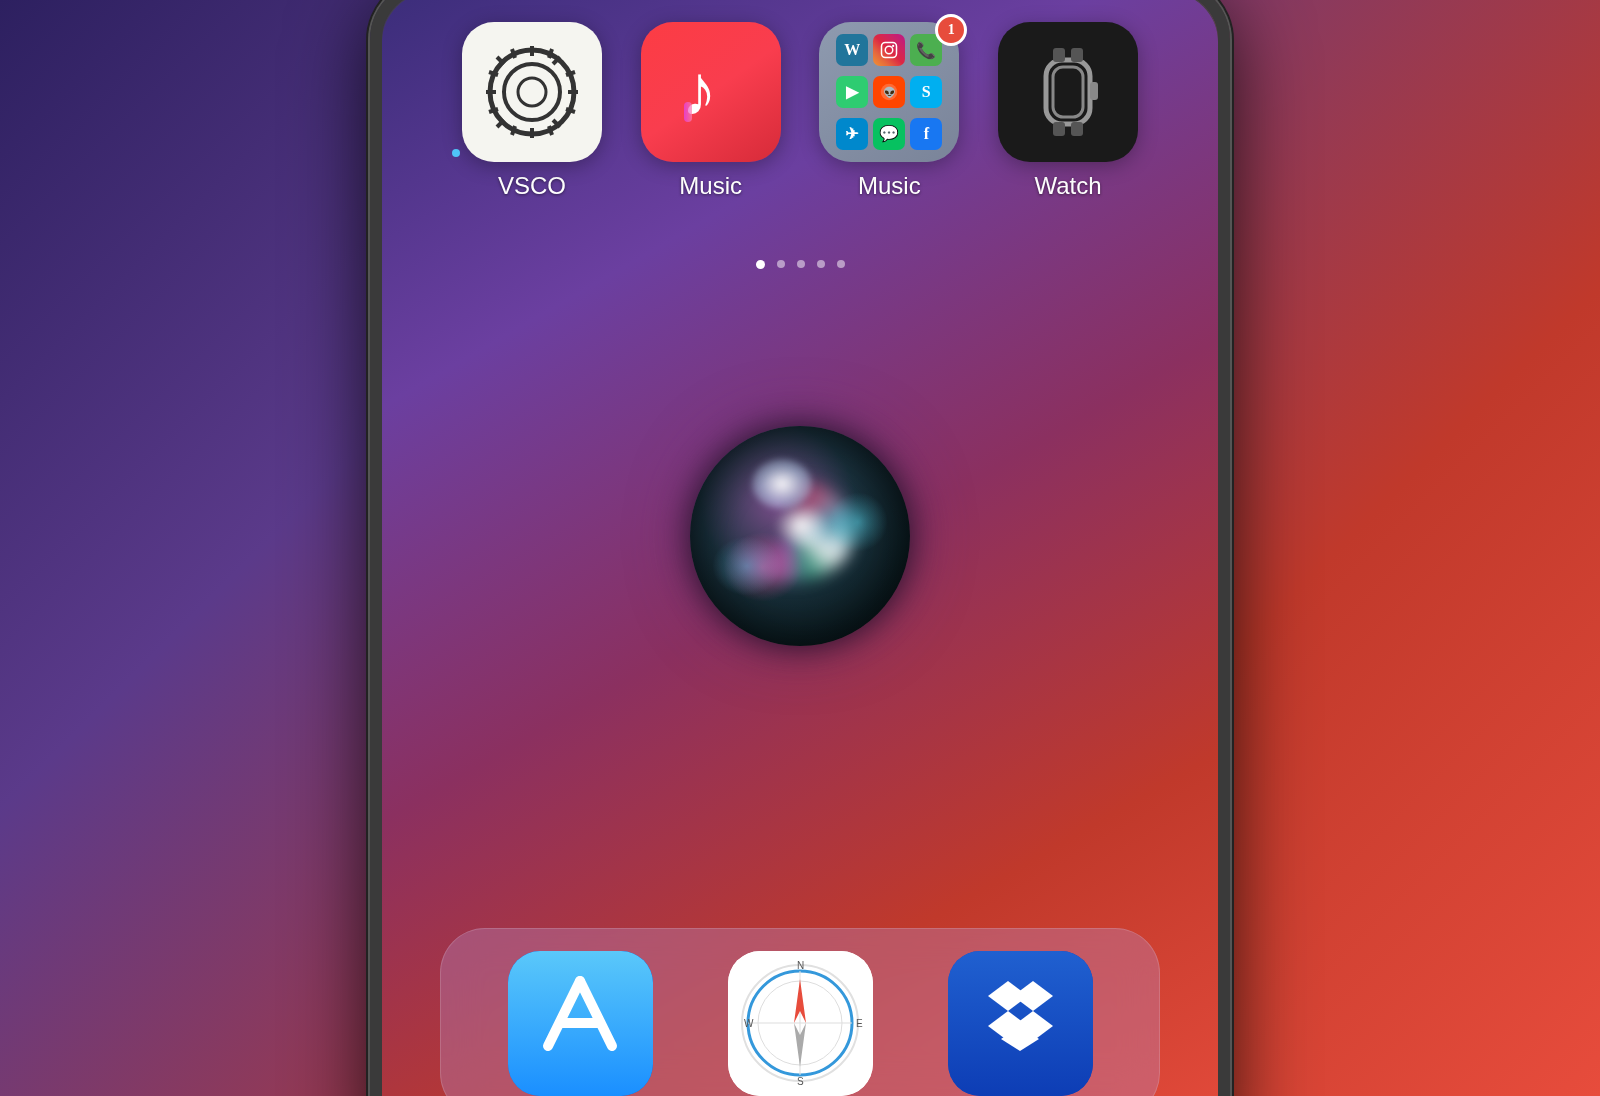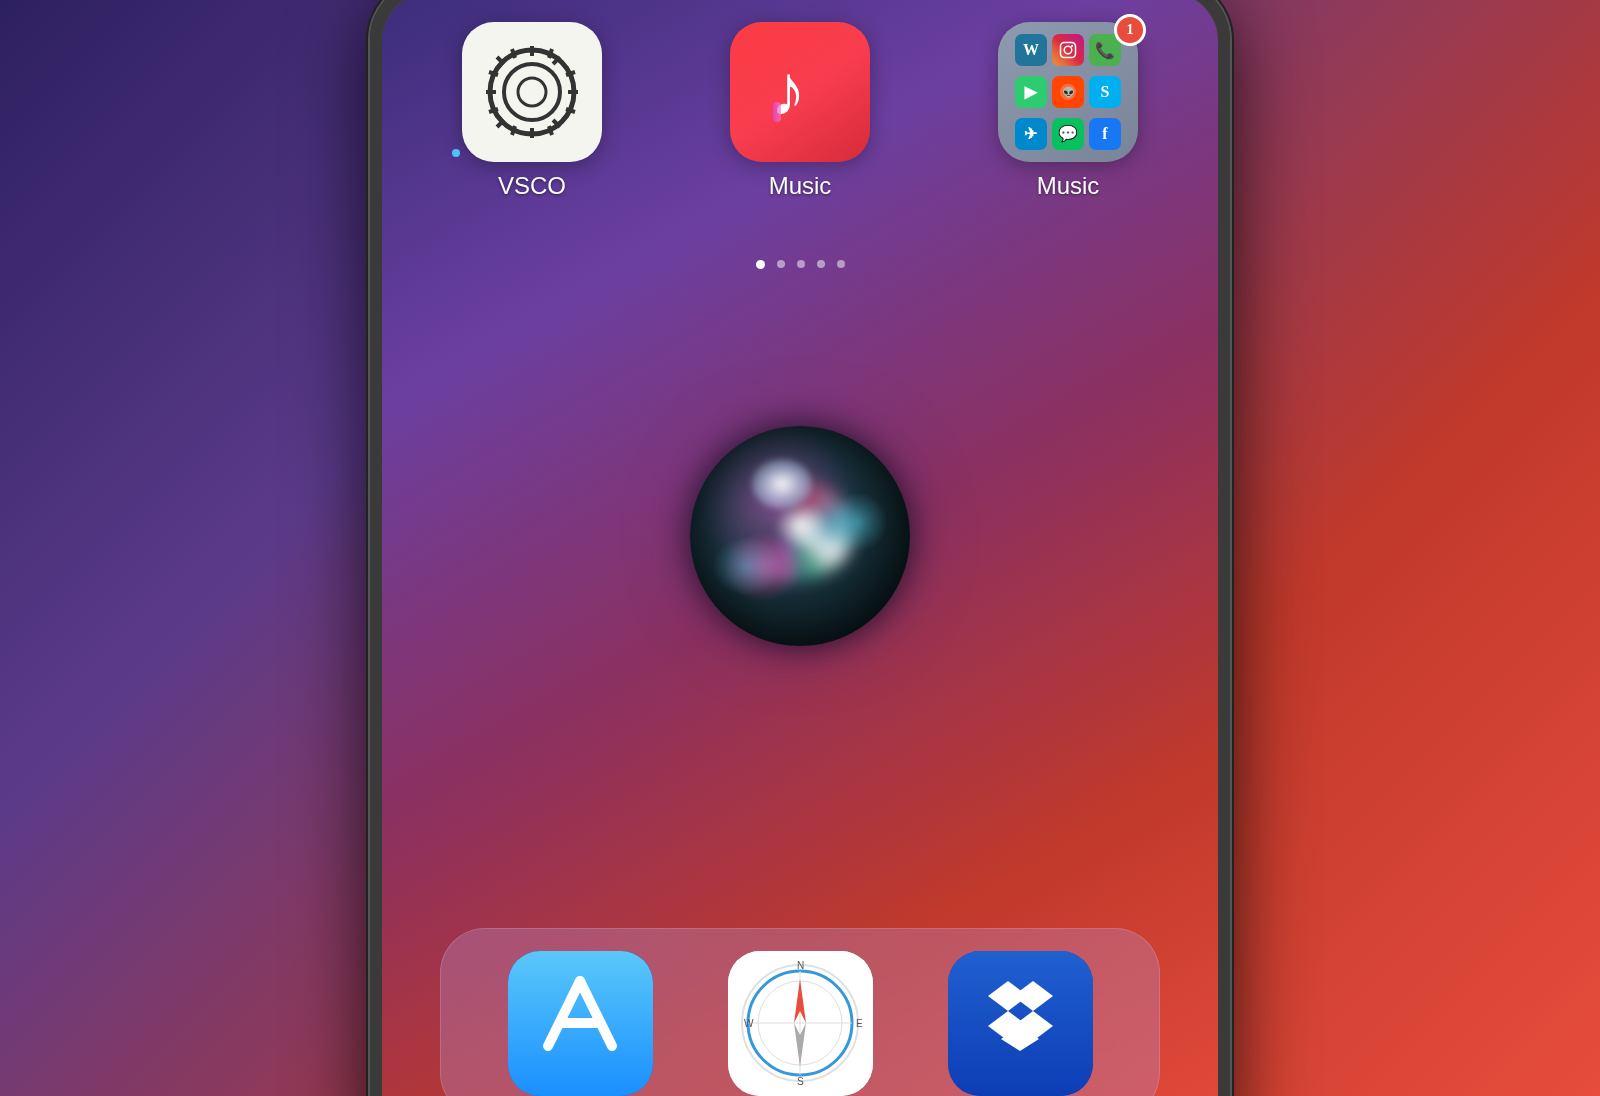--- a/index.html
+++ b/index.html
@@ -424,20 +424,37 @@
 
                 <div class="mini-app" style="background:#07c160">💬</div>
 
                 <div class="mini-app" style="background:#1877f2">f</div>
               </div>
               <div class="notification-badge">1</div>
             </div>
             <span class="app-label">Music</span>
           </div>
 
+          <div class="app-item">
+            <div class="app-icon watch-icon">
+              <svg width="100" height="100" viewBox="0 0 100 100">
+
+                <rect x="28" y="18" width="44" height="64" rx="16" fill="none" stroke="#999" stroke-width="5"></rect>
+                <rect x="35" y="25" width="30" height="50" rx="10" fill="none" stroke="#888" stroke-width="3"></rect>
+
+                <rect x="72" y="40" width="8" height="18" rx="3" fill="#888"></rect>
+
+                <rect x="35" y="6" width="12" height="14" rx="3" fill="#555"></rect>
+                <rect x="53" y="6" width="12" height="14" rx="3" fill="#555"></rect>
+                <rect x="35" y="80" width="12" height="14" rx="3" fill="#555"></rect>
+                <rect x="53" y="80" width="12" height="14" rx="3" fill="#555"></rect>
+              </svg>
+            </div>
+            <span class="app-label">Watch</span>
+          </div>
 
         </div>
 
         <div class="page-dots">
           <div class="dot active"></div>
           <div class="dot"></div>
           <div class="dot"></div>
           <div class="dot"></div>
           <div class="dot"></div>
         </div>

